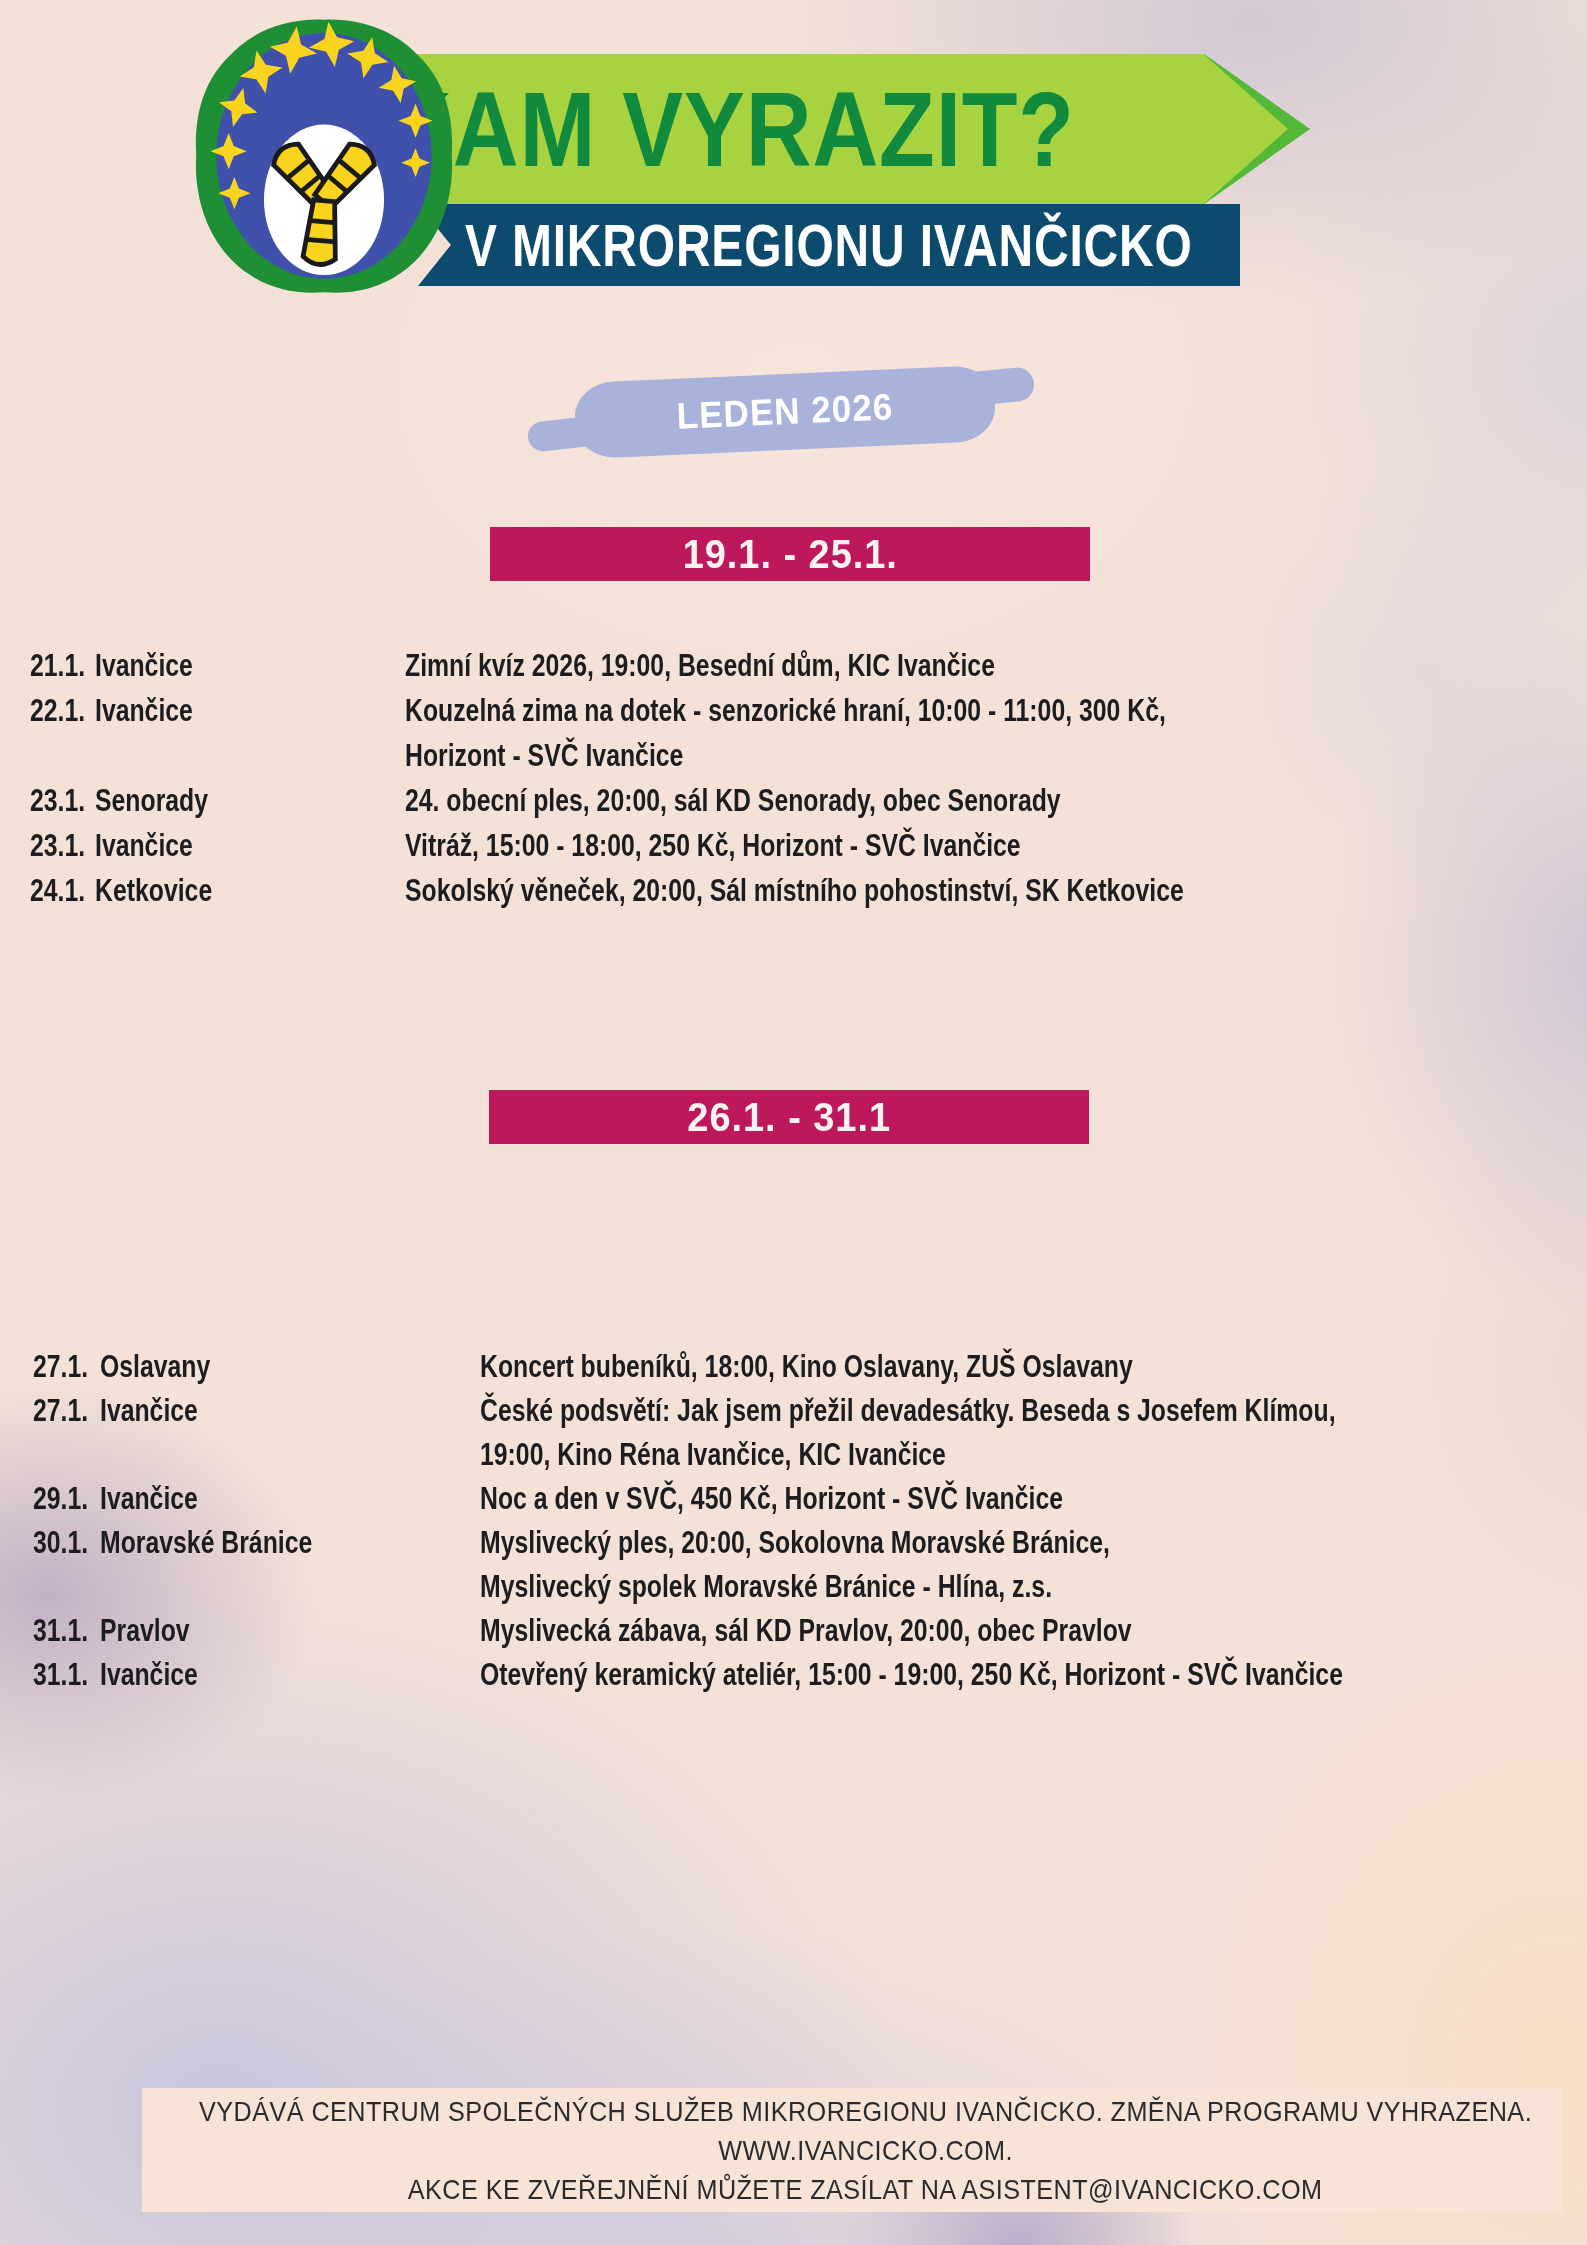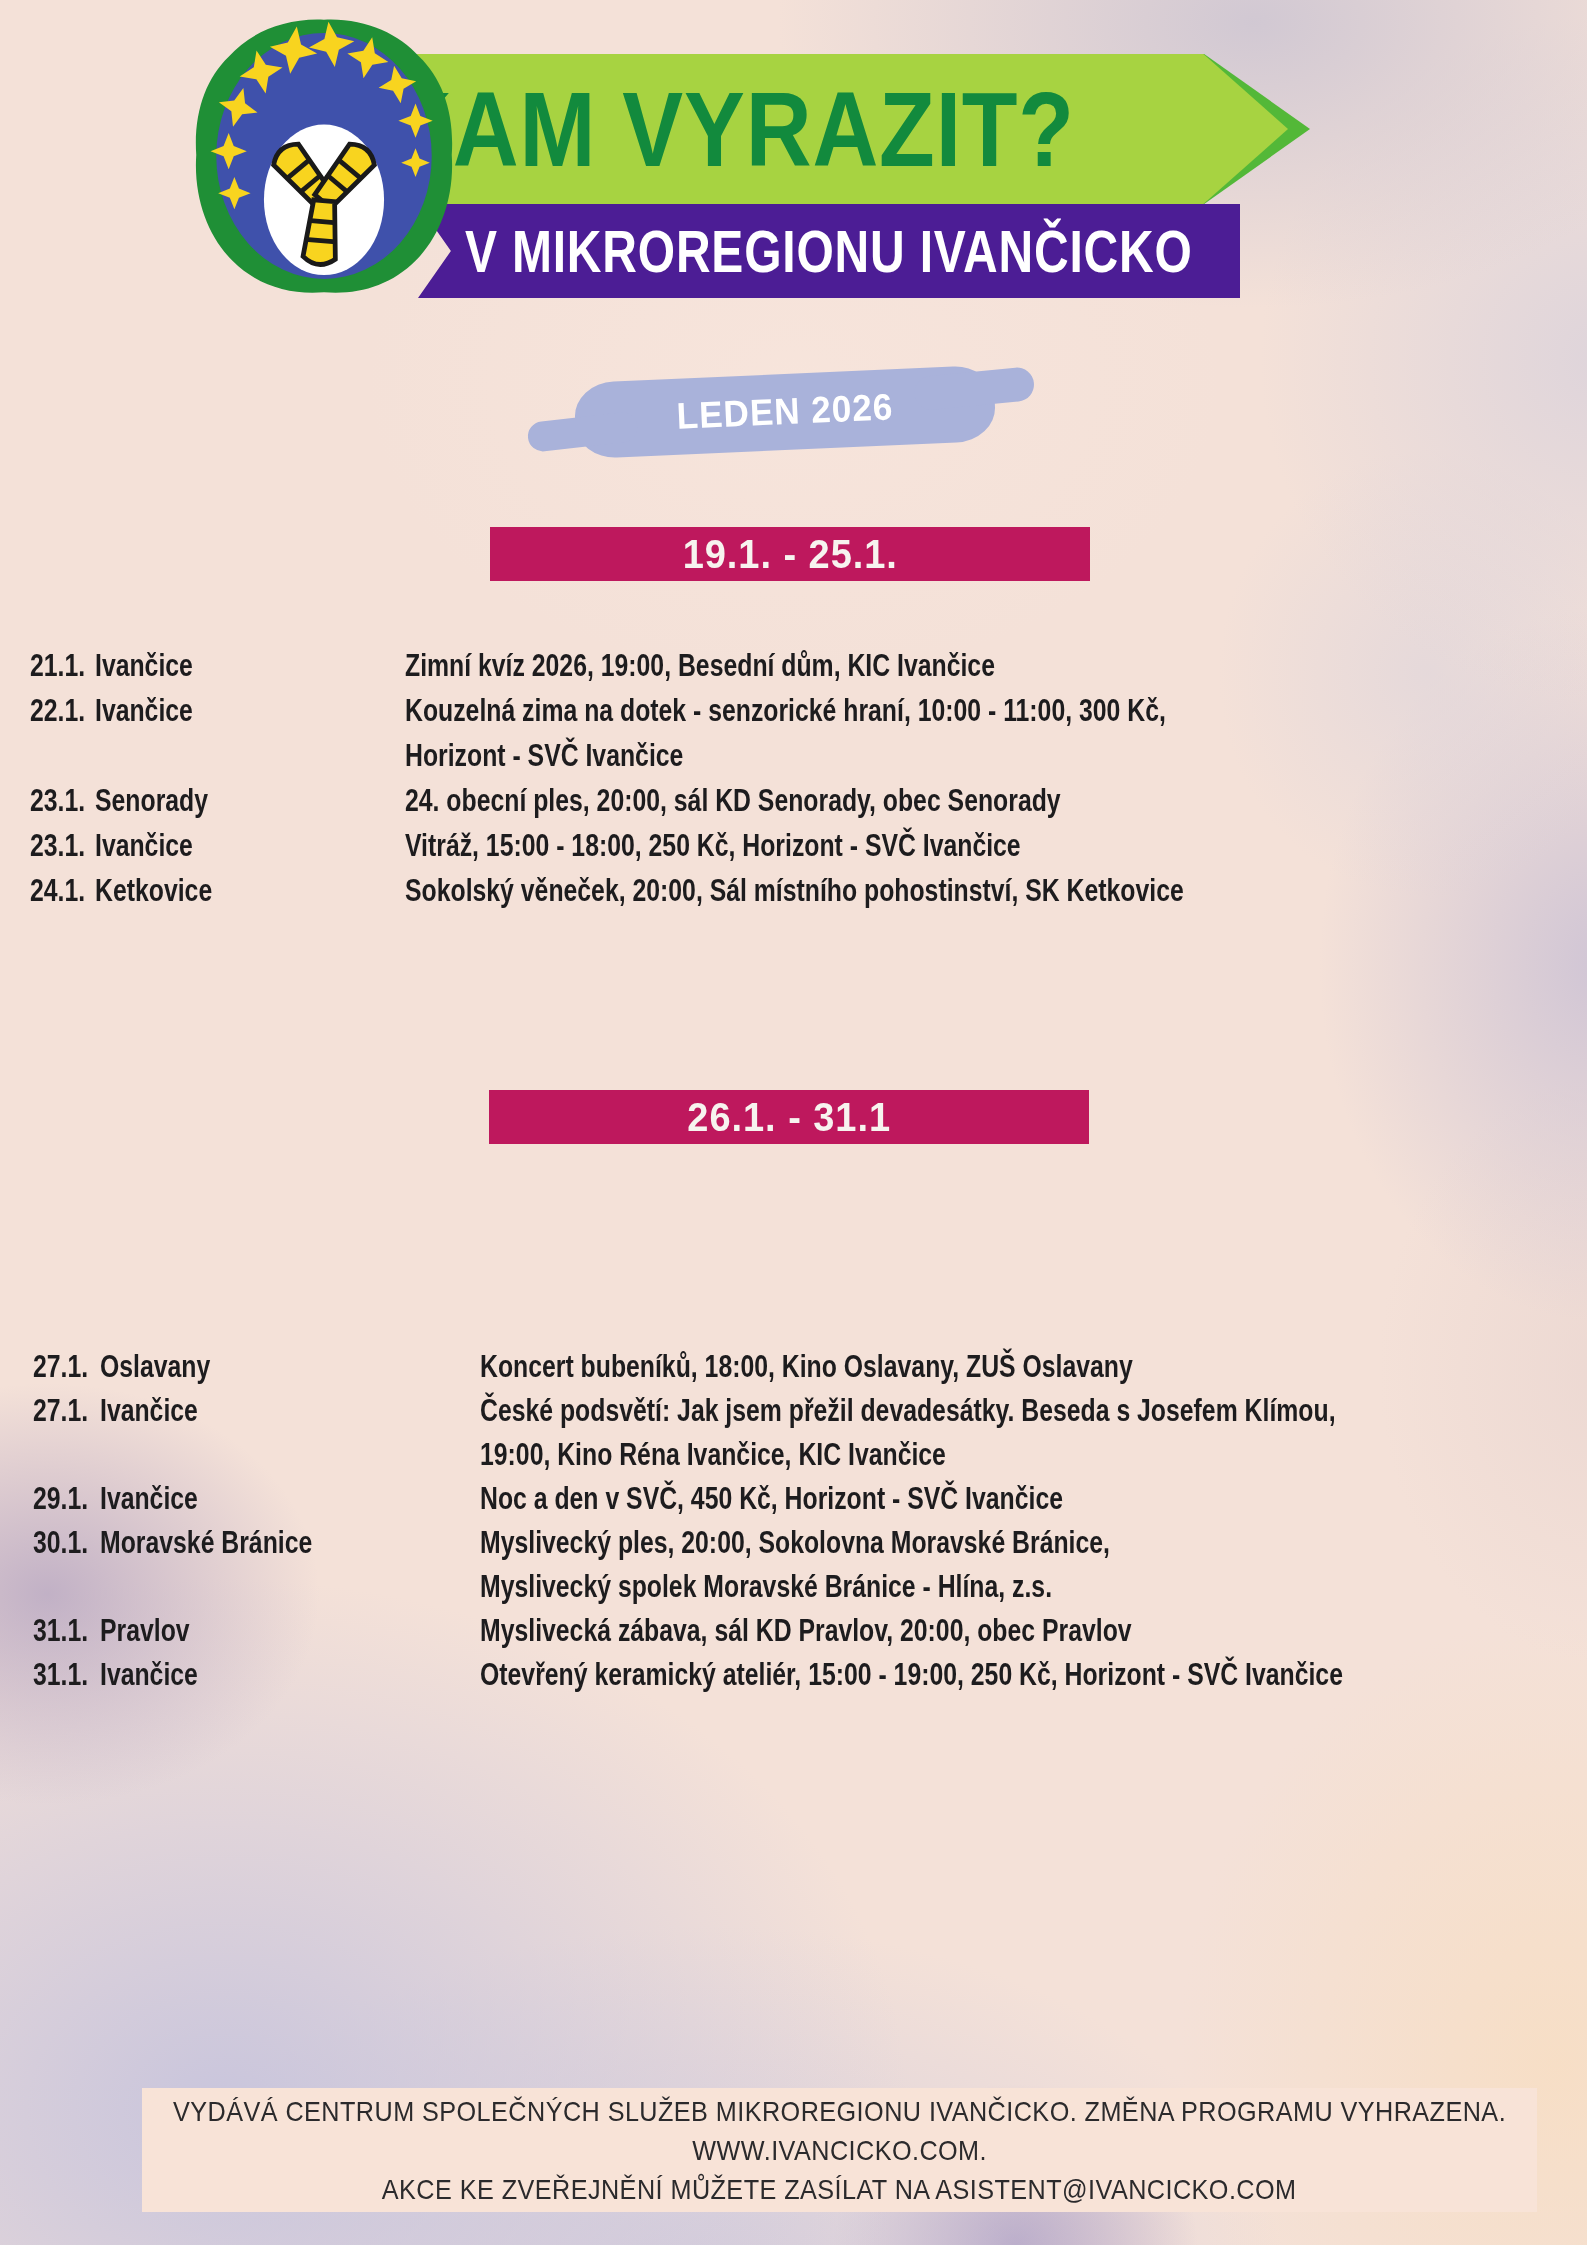--- a/index.html
+++ b/index.html
@@ -23,21 +23,21 @@
   }
 
   
   .banner-edge{position:absolute;left:348px;top:54px;width:962px;height:150px;background:#53b838;
     clip-path:polygon(0 0,89% 0,100% 50%,89% 100%,0 100%);}
   .banner-main{position:absolute;left:348px;top:54px;width:940px;height:150px;background:#a7d341;
     clip-path:polygon(0 0,91% 0,100% 50%,91% 100%,0 100%);
     display:flex;align-items:center;justify-content:flex-start;}
   .banner-main .t{font-weight:bold;font-size:106px;color:#128a3d;letter-spacing:1px;white-space:nowrap;
     transform:scaleX(.86);transform-origin:0 50%;margin-left:38px;}
-  .banner-sub{position:absolute;left:418px;top:204px;width:822px;height:94px;background:#4c1d95;
+  .banner-sub{position:absolute;left:418px;top:204px;width:822px;height:82px;background:#0c4a6e;
     clip-path:polygon(0 0,100% 0,100% 100%,0 100%,4% 50%);
     display:flex;align-items:center;justify-content:center;}
   .banner-sub .t{font-weight:bold;font-size:60px;color:#ffffff;letter-spacing:1px;white-space:nowrap;
     transform:scaleX(.80);}
   .logo{position:absolute;left:178px;top:12px;width:292px;height:286px;}
 
   
   .month{position:absolute;left:575px;top:374px;width:420px;height:76px;background:#a9b2da;
     border-radius:40px/34px;transform:rotate(-2.5deg);
     display:flex;align-items:center;justify-content:center;}
@@ -59,21 +59,21 @@
   .sec1 .event-list{left:30px;top:643px;line-height:45px;}
   .sec2 .event-list{left:33px;top:1345px;line-height:44px;}
   .event-row{display:grid;}
   .sec1 .event-row{grid-template-columns:65px 310px auto;}
   .sec2 .event-row{grid-template-columns:67px 380px auto;}
   .col-date,.col-place{white-space:nowrap;transform:scaleX(.8);transform-origin:0 0;}
   .desc-line{white-space:nowrap;transform:scaleX(.8);transform-origin:0 0;}
 
   
   .footer-band{position:absolute;left:142px;top:2088px;width:1395px;height:124px;background:#f8e3d7;
-    display:flex;flex-direction:column;align-items:center;justify-content:center;gap:2px;}
+    display:flex;flex-direction:column;align-items:center;justify-content:center;gap:2px;padding-left:26px;}
   .footer-band .fl{font-size:28px;line-height:37px;color:#2b2a2c;letter-spacing:.5px;white-space:nowrap;
     transform:scaleX(.9);}
 </style>
 </head>
 <body>
 
 <div class="page">
   <div class="wash"></div>
 
   <div class="banner-edge"></div>

